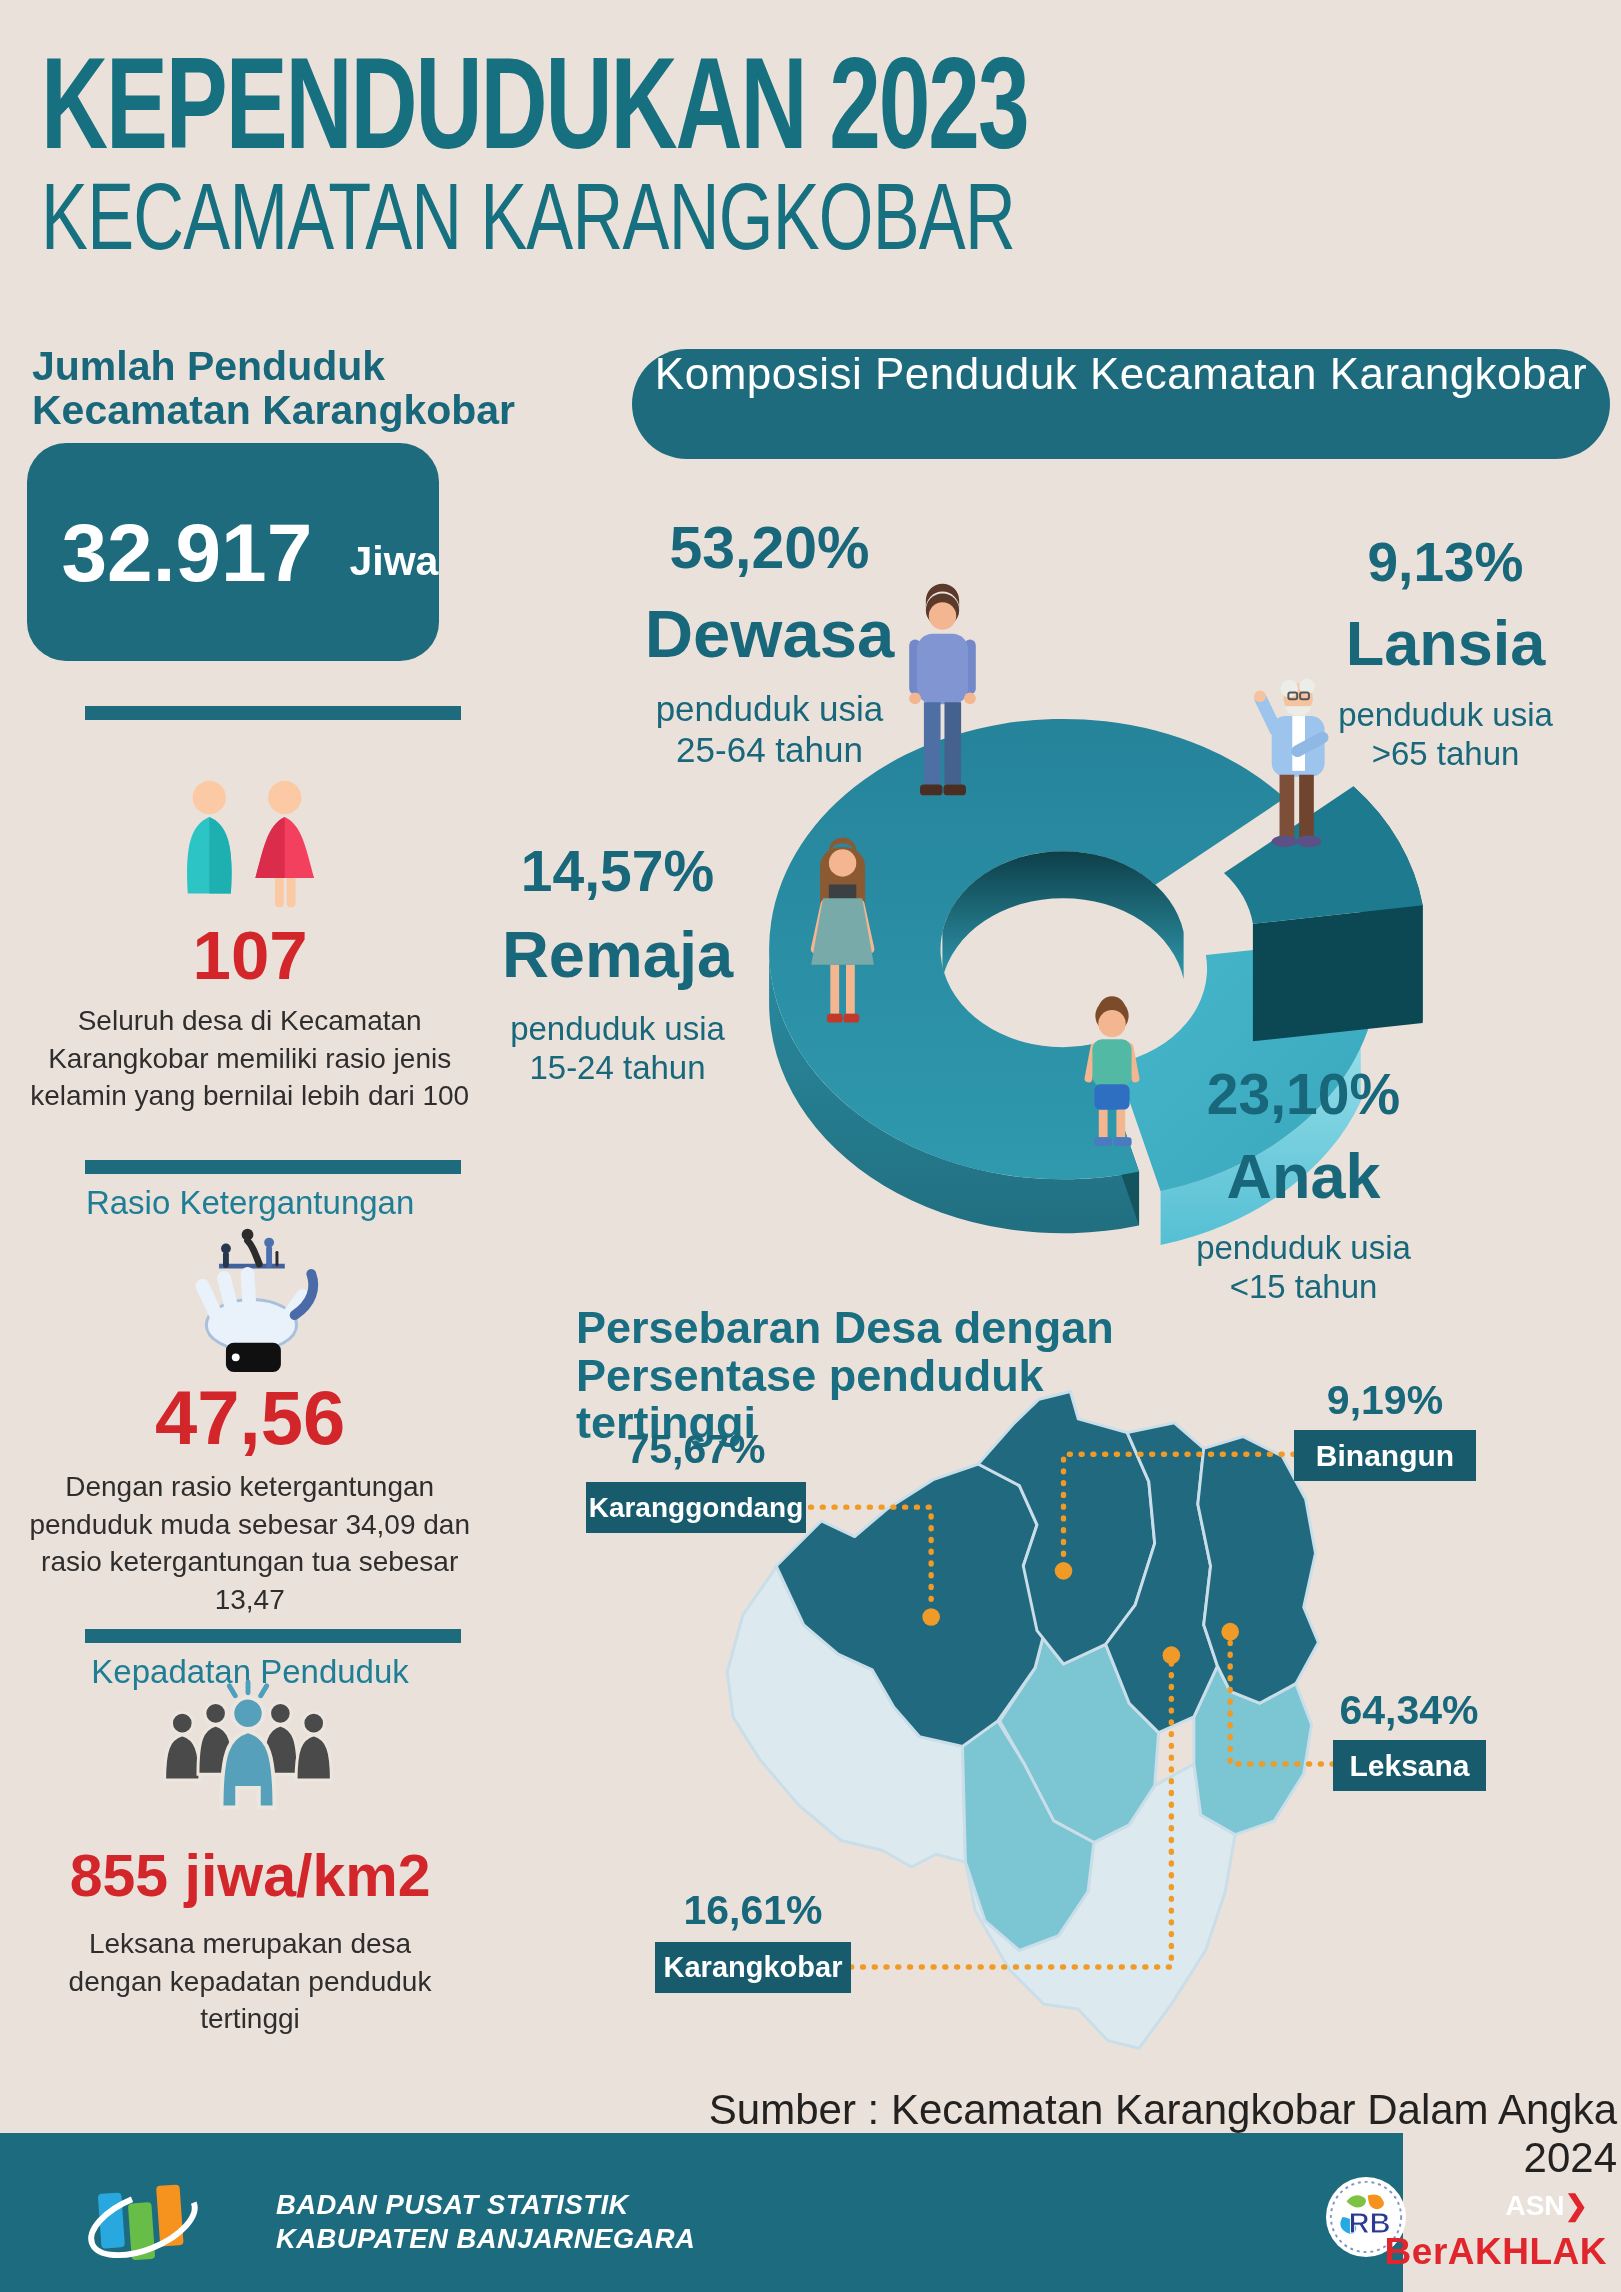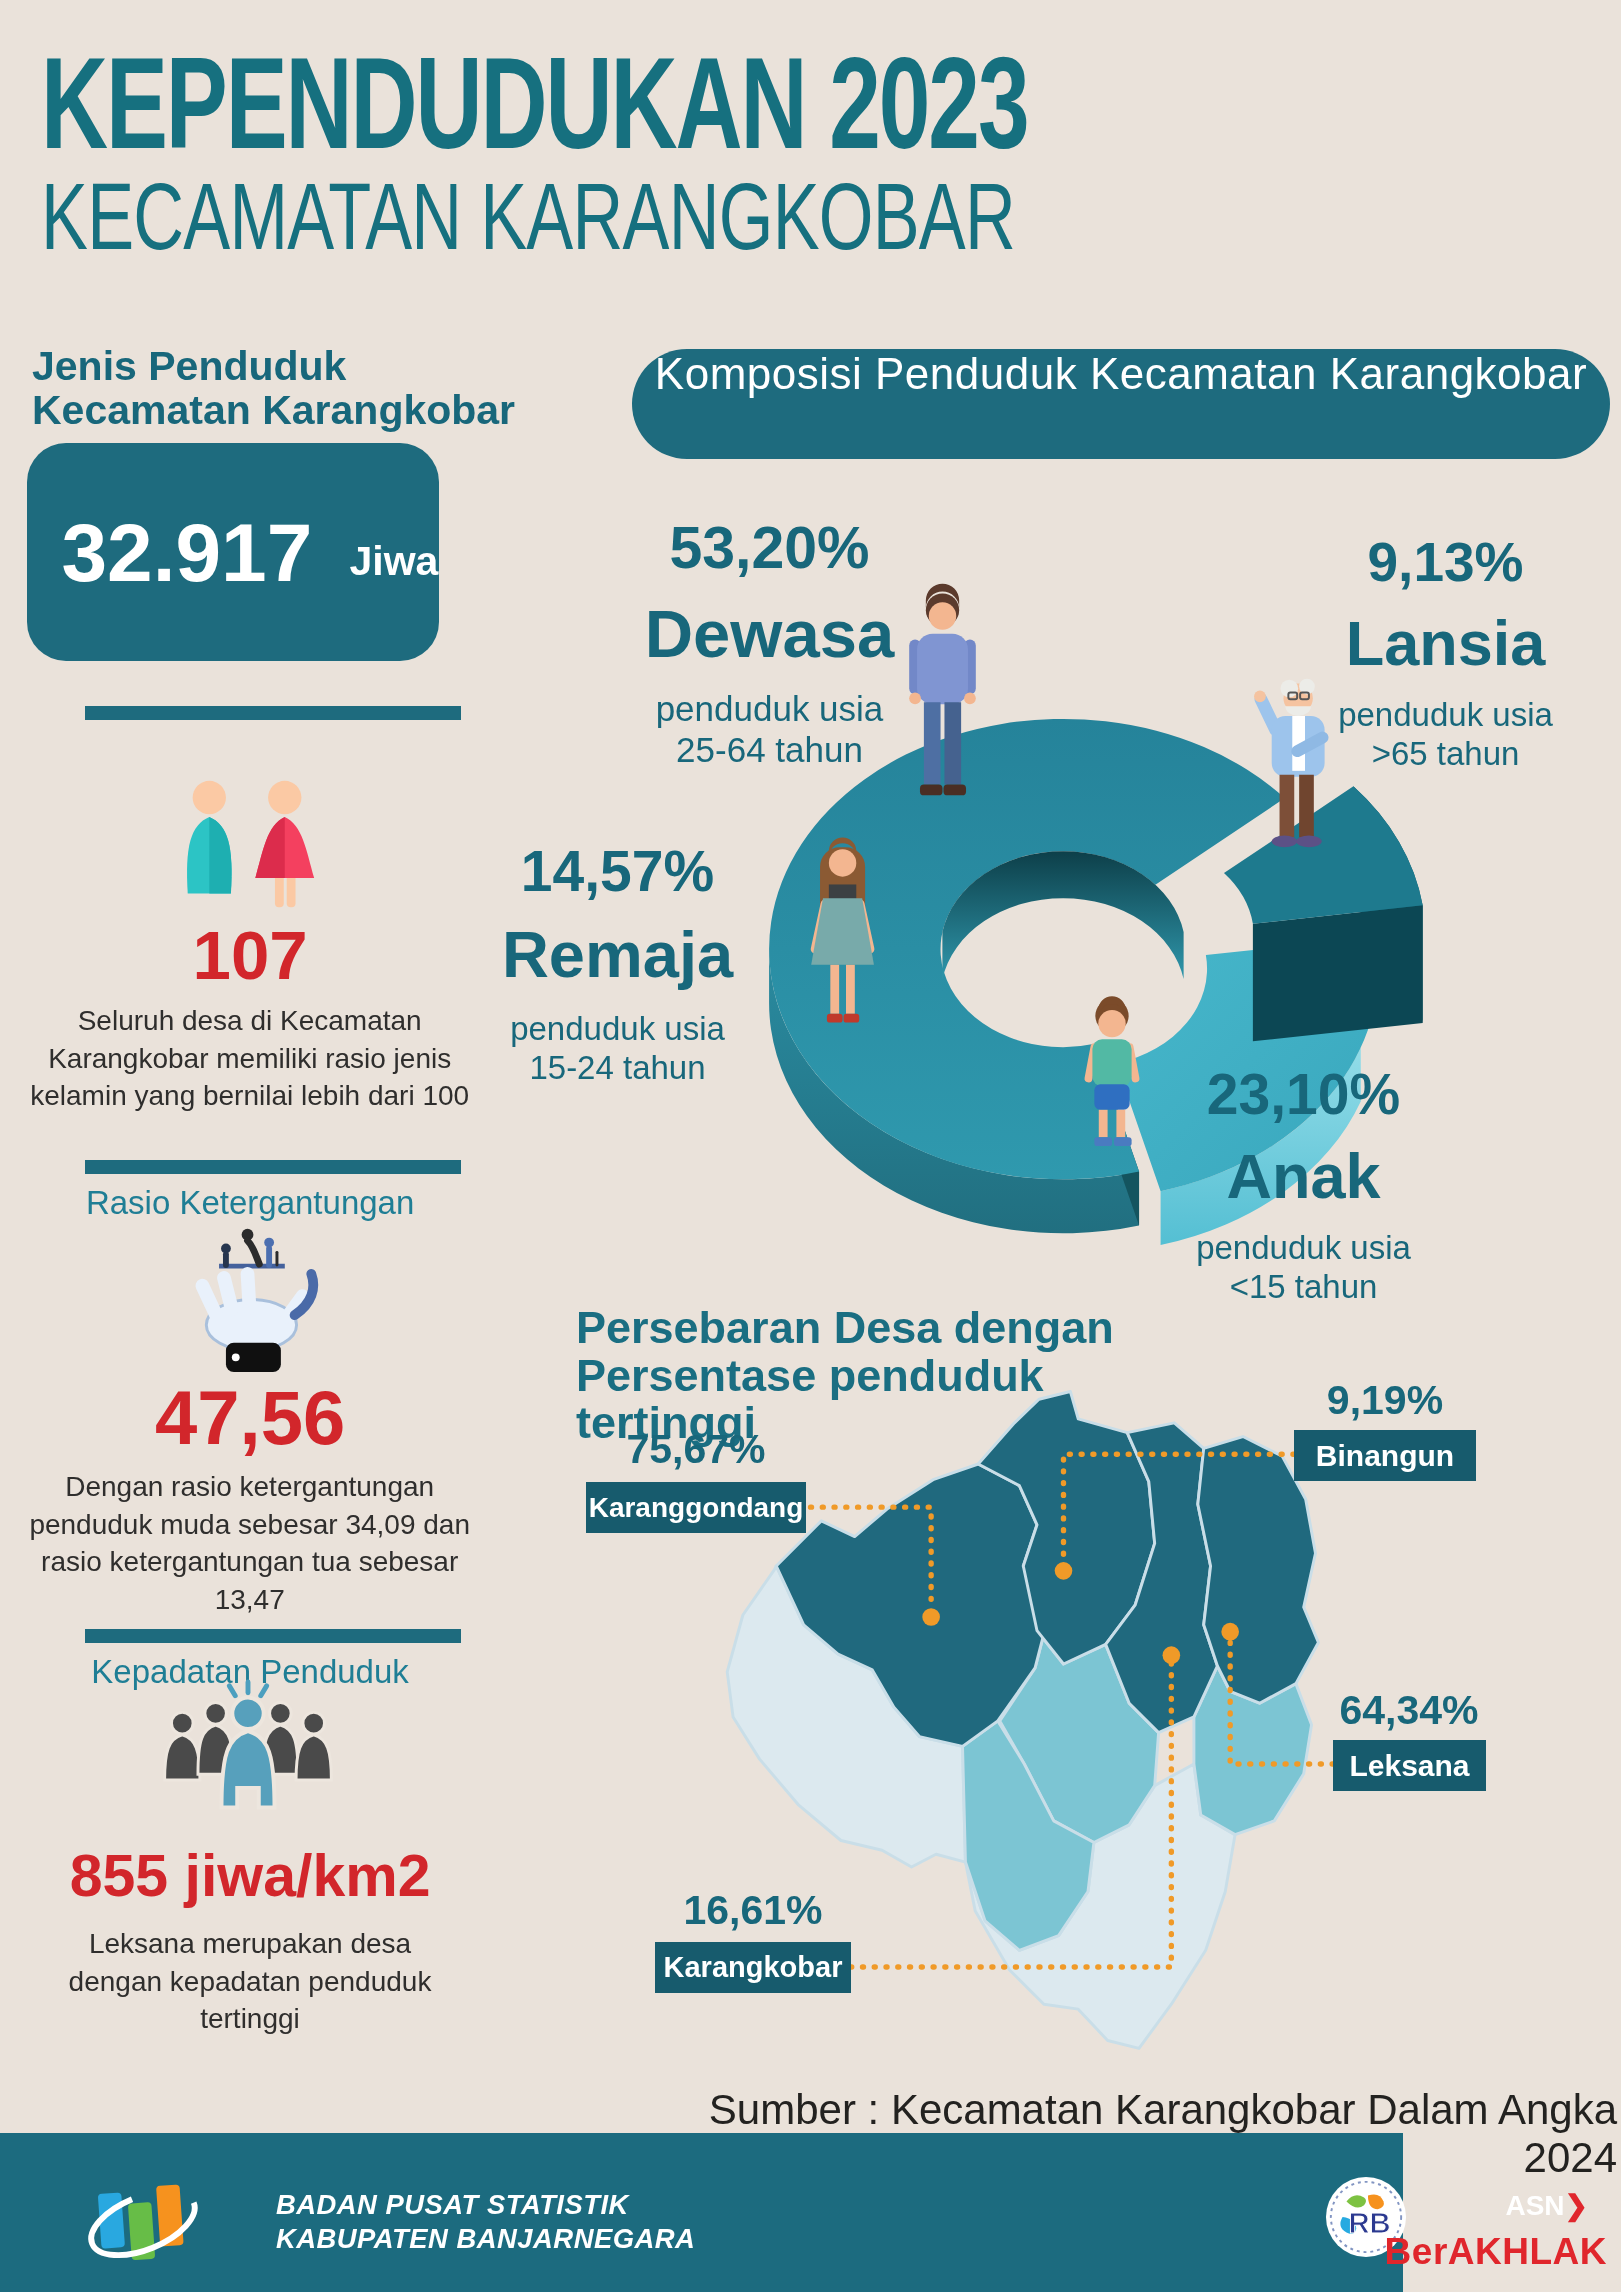--- a/index.html
+++ b/index.html
@@ -37,21 +37,21 @@
 </style>
 </head>
 <body>
 
 <div id="page">
 
   <div class="abs h-line1" style="left:41px;top:39px;">KEPENDUDUKAN 2023</div>
   <div class="abs h-line2" style="left:41px;top:169px;">KECAMATAN KARANGKOBAR</div>
 
   <div class="abs jh" style="left:32px;top:345px;">
-    <div>Jenis Penduduk</div>
+    <div>Jumlah Penduduk</div>
     <div>Kecamatan Karangkobar</div>
   </div>
 
   <div class="abs card" style="left:26.5px;top:443px;width:412px;height:218px;">
     <span class="abs card-val" style="left:35px;top:69px;">32.917</span>
     <span class="abs card-unit" style="left:323px;top:98px;">Jiwa</span>
   </div>
 
   <div class="abs divider" style="top:706px;"></div>
 

